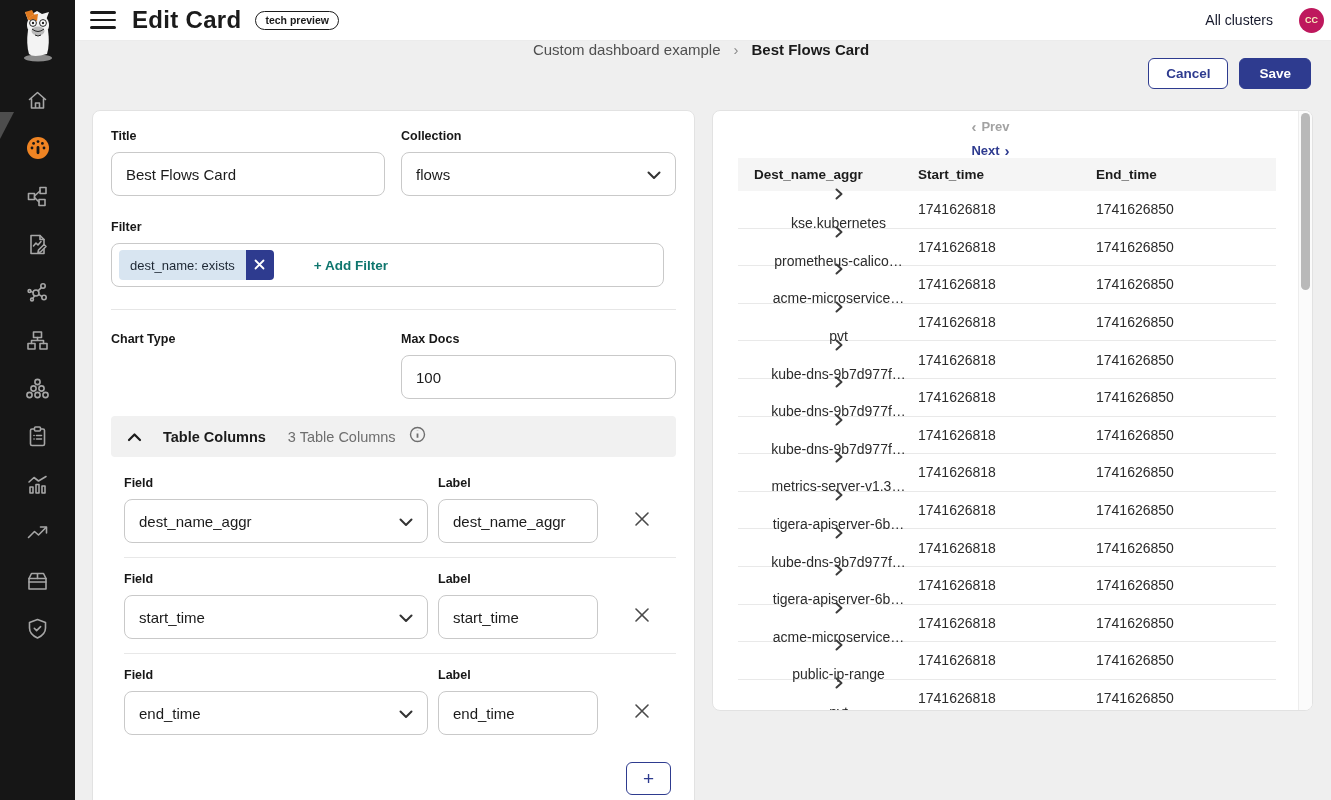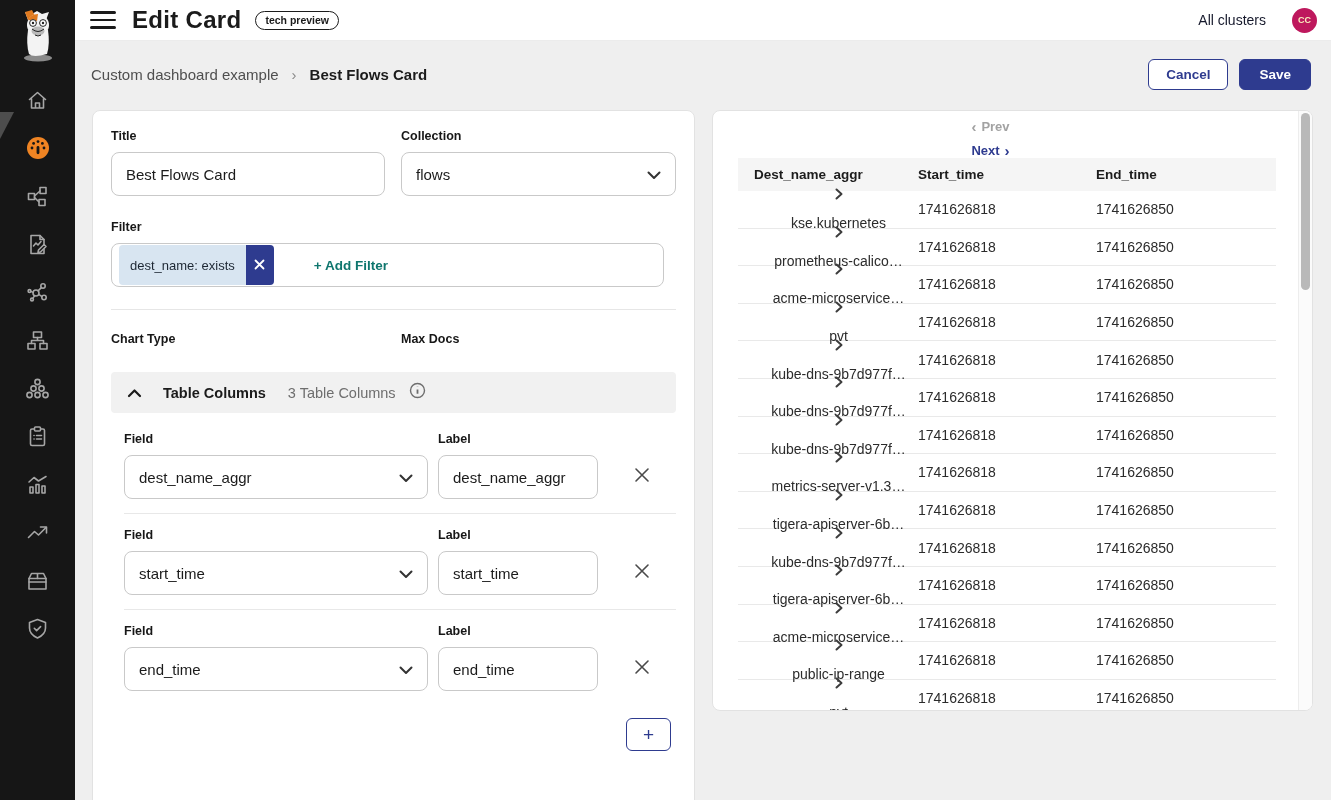--- a/index.html
+++ b/index.html
@@ -10,34 +10,34 @@
   .sidebar { position:fixed; left:0; top:0; width:75px; height:800px;
     background:#161616; z-index:20; display:flex; flex-direction:column; align-items:center; }
   .logo { margin:6px 0 10px; }
   .side-corner { position:absolute; left:0; top:112px; width:0; height:0;
     border-left:14px solid #4d4d4d; border-bottom:27px solid transparent; }
   .nav-item { width:75px; height:48px; display:flex; align-items:center; justify-content:center; cursor:pointer; }
   .nav-item svg { stroke:#a6a6a6; fill:none; stroke-width:1.6; stroke-linecap:round; stroke-linejoin:round; }
 
   
   .topbar { position:fixed; left:75px; right:0; top:0; height:41px; background:#ffffff;
-    display:flex; align-items:center; padding:0 14px 0 15px; border-bottom:1px solid #ececec; z-index:10; }
+    display:flex; align-items:center; padding:0 7px 0 15px; border-bottom:1px solid #ececec; z-index:10; }
   .hamburger { width:26px; height:18px; display:flex; flex-direction:column; justify-content:space-between; cursor:pointer; margin-right:16px; }
   .hamburger span { display:block; height:2.6px; background:#1b1b1b; border-radius:2px; }
   .app-title { font-size:24px; font-weight:800; color:#1b1b1b; letter-spacing:.3px; }
   .badge { margin-left:14px; font-size:10.5px; font-weight:600; color:#1b1b1b;
     border:1.5px solid #1b1b1b; border-radius:10px; padding:2px 9px 3px; }
   .topbar-right { margin-left:auto; display:flex; align-items:center; gap:26px; }
   .cluster-sel { font-size:14px; font-weight:500; color:#16192c; cursor:pointer; }
   .avatar { width:25px; height:25px; border-radius:50%; background:#be185d; color:#faefbe;
     font-size:9px; font-weight:700; display:flex; align-items:center; justify-content:center; cursor:pointer; }
 
   
   .actionbar { position:fixed; left:75px; right:0; top:41px; height:67px;
-    display:flex; align-items:center; padding:0 20px 0 16px; }
+    display:flex; align-items:center; padding:0 20px 0 16px;flex-direction:column; }
   .crumbs { display:flex; align-items:center; gap:13px; font-size:15px; }
   .crumb-parent { color:#4f4f4f; cursor:pointer; }
   .crumb-sep { color:#8a8a8a; font-size:15px; }
   .crumb-current { color:#1b1b1b; font-weight:700; }
   .bar-buttons { margin-left:auto; display:flex; gap:11px; }
   .btn { height:31px; border-radius:6px; font-size:13.5px; font-weight:600; cursor:pointer;
     display:flex; align-items:center; font-family:inherit; }
   .btn-cancel { background:#ffffff; border:1.5px solid #2e3b8f; color:#2e3b8f; padding:0 17px;text-align:center; }
   .btn-save { background:#2e3b8f; border:1.5px solid #2e3b8f; color:#ffffff; padding:0 19px; }
 
@@ -52,21 +52,21 @@
   .input, .select { height:44px; border:1px solid #c9c9c9; border-radius:8px; background:#fff;
     font-size:15px; color:#1b1b1b; padding:0 14px; width:100%;
     display:flex; align-items:center; font-family:inherit; }
   input.input { outline:none; }
   .select { justify-content:space-between; cursor:pointer; }
   .select svg, .chev-svg { stroke:#333; fill:none; stroke-width:2; stroke-linecap:round; stroke-linejoin:round; }
 
   .filter-sec { margin-top:24px; }
   .filter-box { height:44px; border:1px solid #c9c9c9; border-radius:8px; width:553px;
     display:flex; align-items:center; padding:0 7px; }
-  .chip { display:flex; align-items:stretch; height:40px; }
+  .chip { display:flex; align-items:stretch; height:30px; }
   .chip-label { background:#d8e5f1; color:#1d2733; font-size:13px; display:flex; align-items:center;
     padding:0 11px; border-radius:4px 0 0 4px; }
   .chip-x { background:#2e3b8f; width:28px; border-radius:0 4px 4px 0; display:flex;
     align-items:center; justify-content:center; cursor:pointer; border:none; }
   .chip-x svg { stroke:#fff; stroke-width:1.8; stroke-linecap:round; }
   .add-filter { margin-left:40px; color:#0f766e; font-size:13.5px; font-weight:600; cursor:pointer; }
 
   .hr { border:none; border-top:1px solid #e6e6e6; margin:22px 0; }
 
   .tc-bar { margin-top:17px; background:#f1f1f1; border-radius:4px; height:41px;
@@ -309,20 +309,21 @@
   </div>
 
   <hr class="hr">
 
   <div class="grid2">
     <div>
       <div class="f-label">Chart Type</div>
     </div>
     <div>
       <div class="f-label">Max Docs</div>
+      <input class="input" value="100" style="">
     </div>
   </div>
 
   <div class="tc-bar">
     <span class="tc-collapse">
       <svg width="15" height="10" viewBox="0 0 15 10">
           <polyline points="2,8 7.5,2.5 13,8"></polyline>
         </svg>
     </span>
     <span class="tc-title">Table Columns</span>

